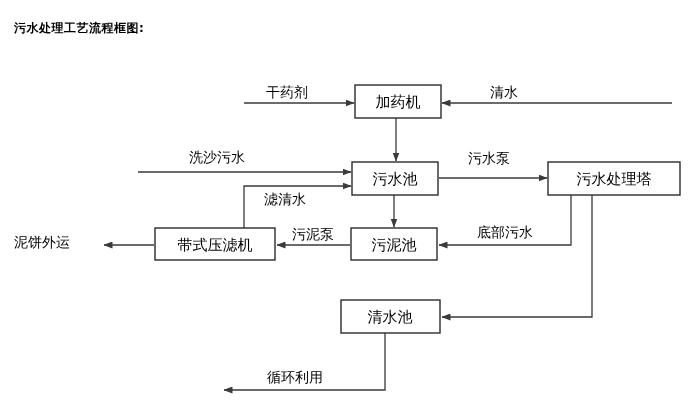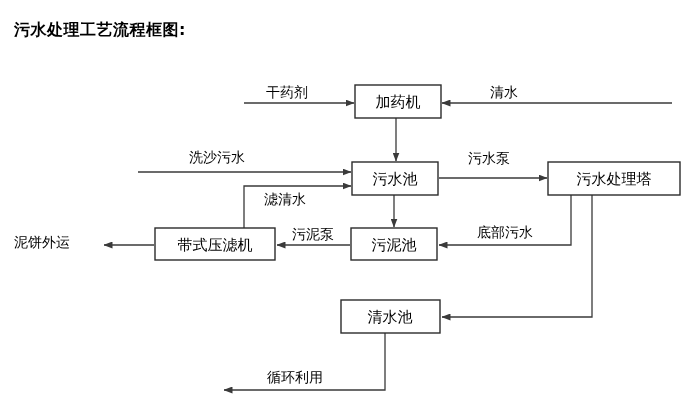--- a/index.html
+++ b/index.html
@@ -12,21 +12,21 @@
     width: 700px;
     height: 420px;
     background: #ffffff;
     overflow: hidden;
     font-family: "DejaVu Sans", "Liberation Sans", sans-serif;
   }
   #page-title {
     position: absolute;
     left: 14px;
     top: 20px;
-    font-size: 16px;
+    font-size: 12px;
     font-weight: bold;
     color: #000000;
     letter-spacing: 0.5px;
     white-space: nowrap;
   }
   #flow-svg {
     position: absolute;
     left: 0;
     top: 0;
     width: 700px;

